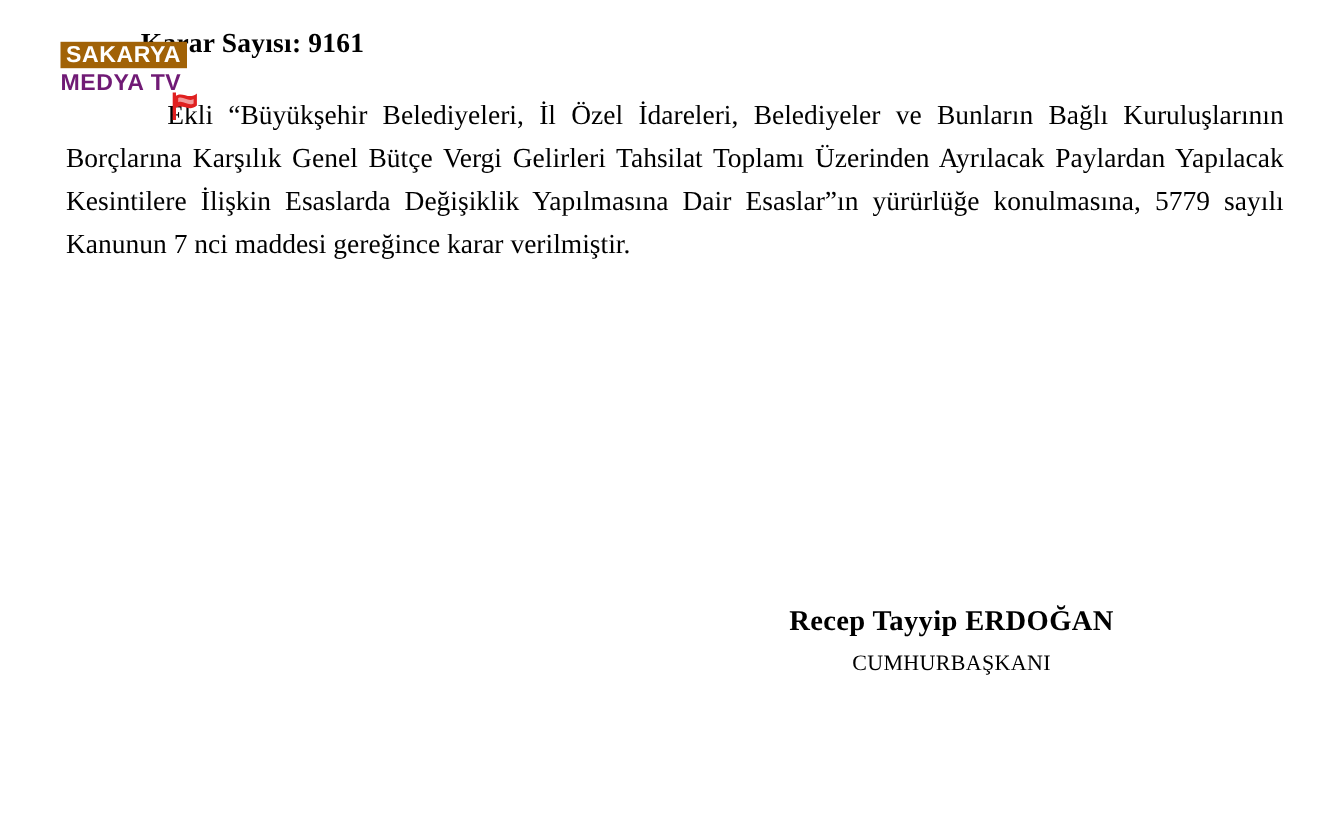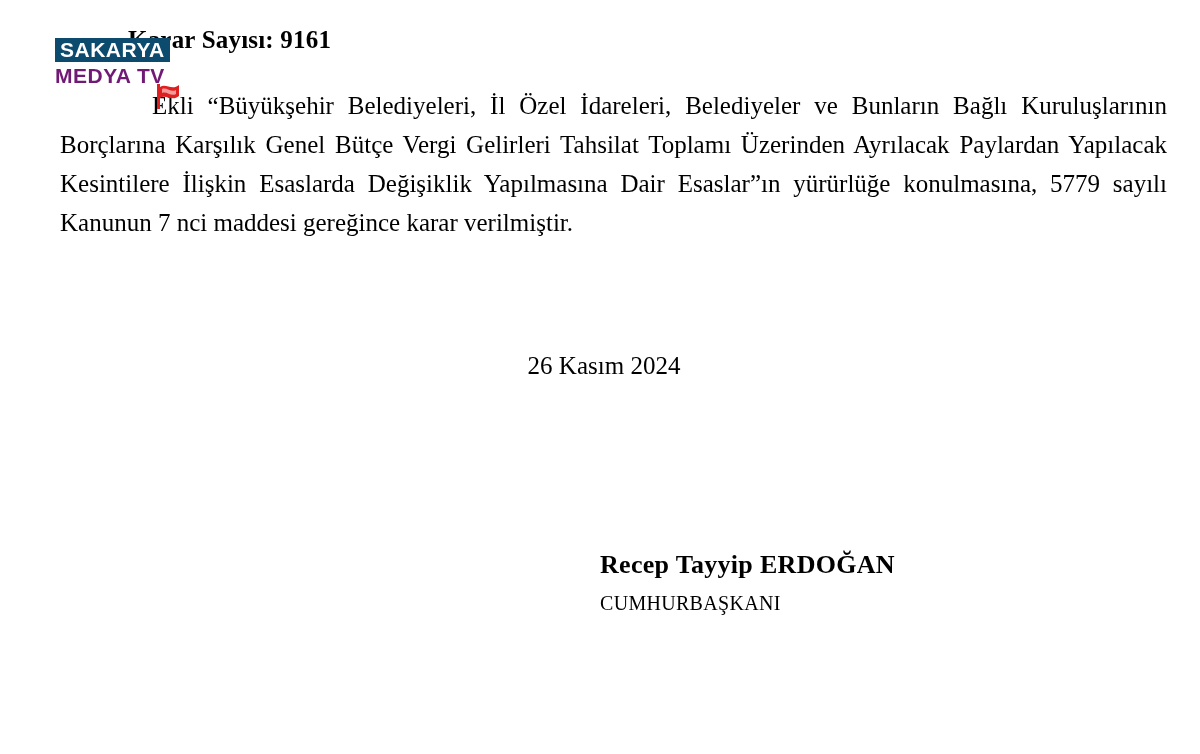--- a/index.html
+++ b/index.html
@@ -28,21 +28,21 @@
     position: absolute;
     left: 55px;
     top: 38px;
     width: 135px;
     height: 60px;
     z-index: 5;
     user-select: none;
   }
   .wm-row1 {
     display: inline-block;
-    background: #0c4a6e;
+    background: #a16207;
     color: #ffffff;
     font-family: "Liberation Sans", sans-serif;
     font-weight: bold;
     font-size: 21px;
     letter-spacing: 0.5px;
     padding: 1px 5px 2px 5px;
     line-height: 1;
   }
   .wm-row2 {
     display: block;
@@ -96,20 +96,21 @@
     font-size: 25px;
     padding-left: 8px;
     box-sizing: border-box;
   }
 
   .signature-block {
     position: absolute;
     left: 600px;
     top: 548px;
     width: 530px;
+    text-align: center;
   }
   .sig-name {
     font-size: 26px;
     font-weight: bold;
     letter-spacing: 0.3px;
     line-height: 34px;
   }
   .sig-role {
     font-size: 20px;
     letter-spacing: 0.3px;
@@ -128,20 +129,19 @@
     <svg class="wm-mark" viewBox="0 0 30 28">
       <path d="M4 2 L4 27 L7 27 L7 16 C13 12 19 20 26 14 L26 3 C19 9 13 1 7 5 L7 2 Z" fill="#e02020"></path>
       <path d="M9 7 C14 5 18 11 23 8 L23 12 C18 15 14 9 9 11 Z" fill="#ffffff" opacity="0.55"></path>
     </svg>
   </div>
 
   <div class="doc-title">Karar Sayısı: 9161</div>
 
   <div class="doc-paragraph">Ekli “Büyükşehir Belediyeleri, İl Özel İdareleri, Belediyeler ve Bunların Bağlı Kuruluşlarının Borçlarına Karşılık Genel Bütçe Vergi Gelirleri Tahsilat Toplamı Üzerinden Ayrılacak Paylardan Yapılacak Kesintilere İlişkin Esaslarda Değişiklik Yapılmasına Dair Esaslar”ın yürürlüğe konulmasına, 5779 sayılı Kanunun 7 nci maddesi gereğince karar verilmiştir.</div>
 
-  <div class="doc-date">26 Kasım 2024</div>
 
   <div class="signature-block">
     <div class="sig-name">Recep Tayyip ERDOĞAN</div>
     <div class="sig-role">CUMHURBAŞKANI</div>
   </div>
 
 </div>
 
 </body></html>

